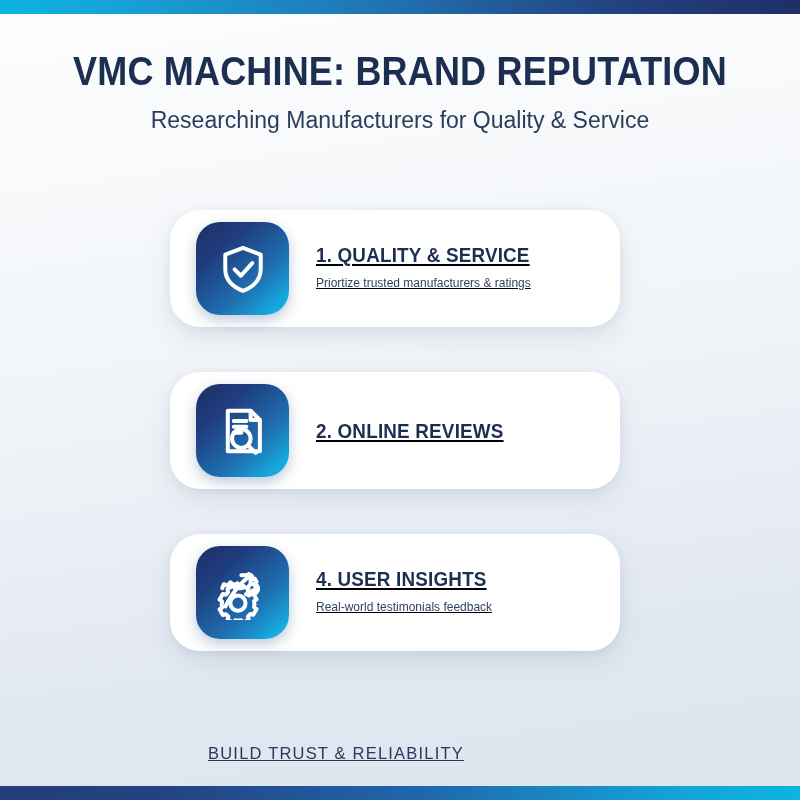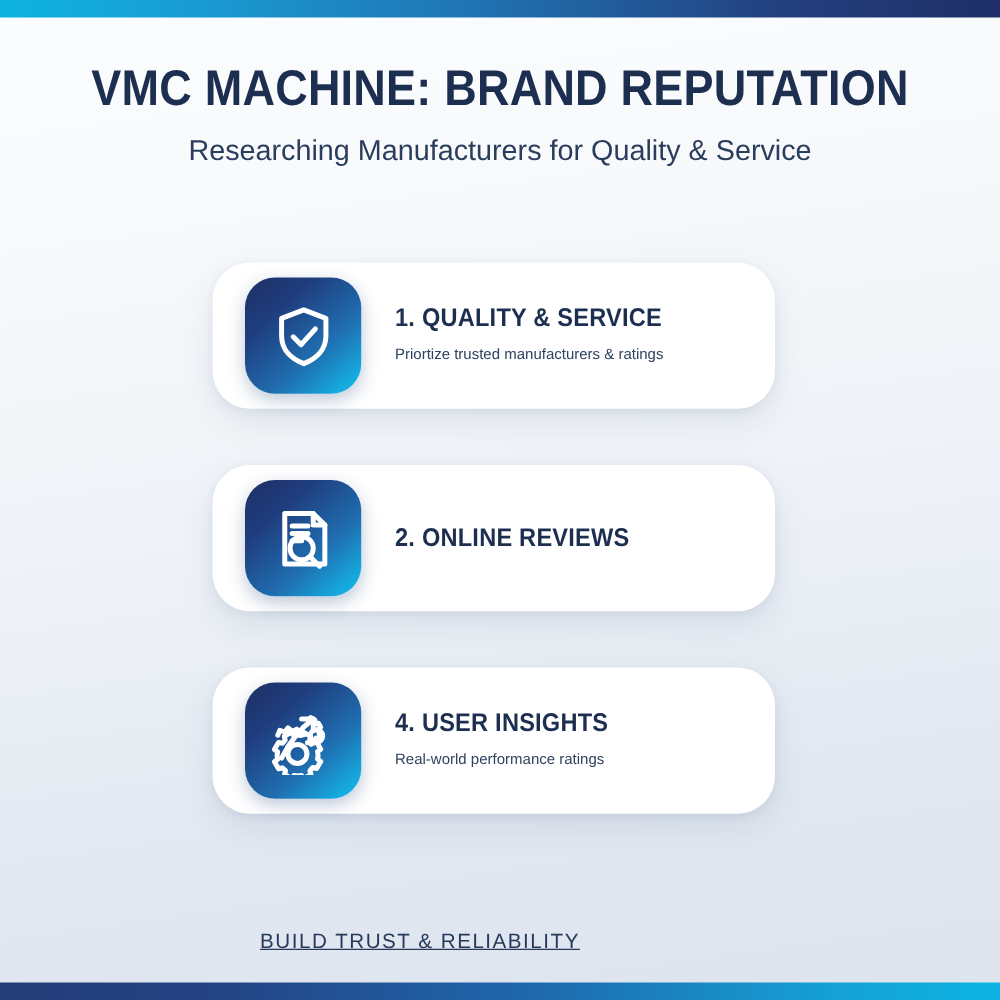--- a/index.html
+++ b/index.html
@@ -88,20 +88,21 @@
     align-items: center;
     box-sizing: border-box;
     width: 450px;
     height: 117px;
     margin-bottom: 45px;
     padding: 0 0 0 26px;
     background: #ffffff;
     border-radius: 30px;
     box-shadow: 0 10px 26px rgba(38, 64, 108, 0.10),
                 0 2px 8px rgba(38, 64, 108, 0.06);
+    text-decoration: underline;
   }
   .card:last-child { margin-bottom: 0; }
 
   .icon-tile {
     flex: 0 0 auto;
     width: 93px;
     height: 93px;
     border-radius: 24px;
     background: linear-gradient(138deg, #1e2f63 0%, #1f3d7e 28%, #1f6fb1 64%, #16a7dc 88%, #12bdec 100%);
     box-shadow: 0 5px 14px rgba(24, 62, 120, 0.28);
@@ -213,21 +214,21 @@
           <path d="M30 11 H41 V22"></path>
           <path d="M27 31 l2.5 -6.5 l6.5 2.2 l4.4 -5.3 l5.4 4.4 l6.2 -2.8 l2.8 6.2 l6.4 1.2" transform="translate(-12 4) scale(0.72) rotate(0)"></path>
           <circle cx="44" cy="27" r="6"></circle>
           <path d="M44 14.6 l2.4 .3 1.5 -2 4.5 2.6 -.6 2.4 2 1.8 2.4 -.6 2.6 4.5 -2 1.5 .3 2.4 -.3 2.4 2 1.5 -2.6 4.5 -2.4 -.6 -1.8 2 .6 2.4 -4.5 2.6 -1.5 -2 -2.4 .3" transform="translate(-2.5 -1.5) scale(0.86)"></path>
           <circle cx="26" cy="44" r="9"></circle>
           <path d="M26 26 l3.6 .5 2.2 -3 6.7 3.9 -.9 3.6 3 2.7 3.6 -.9 3.9 6.7 -3 2.2 .5 3.6 -.5 3.6 3 2.2 -3.9 6.7 -3.6 -.9 -2.7 3 .9 3.6 -6.7 3.9 -2.2 -3 -3.6 .5 -3.6 -.5 -2.2 3 -6.7 -3.9 .9 -3.6 -3 -2.7 -3.6 .9 -3.9 -6.7 3 -2.2 -.5 -3.6 .5 -3.6 -3 -2.2 3.9 -6.7 3.6 .9 2.7 -3 -.9 -3.6 6.7 -3.9 2.2 3 3.6 -.5" transform="translate(0 0) scale(1)"></path>
         </svg>
       </div>
       <div class="card-text">
         <p class="card-heading">4. USER INSIGHTS</p>
-        <p class="card-desc">Real-world performance ratings</p>
+        <p class="card-desc">Real-world testimonials feedback</p>
       </div>
     </div>
 
   </div>
 
   <div class="footer">BUILD TRUST &amp; RELIABILITY</div>
 
   <div class="edge-bar bottom"></div>
 
 </div>

